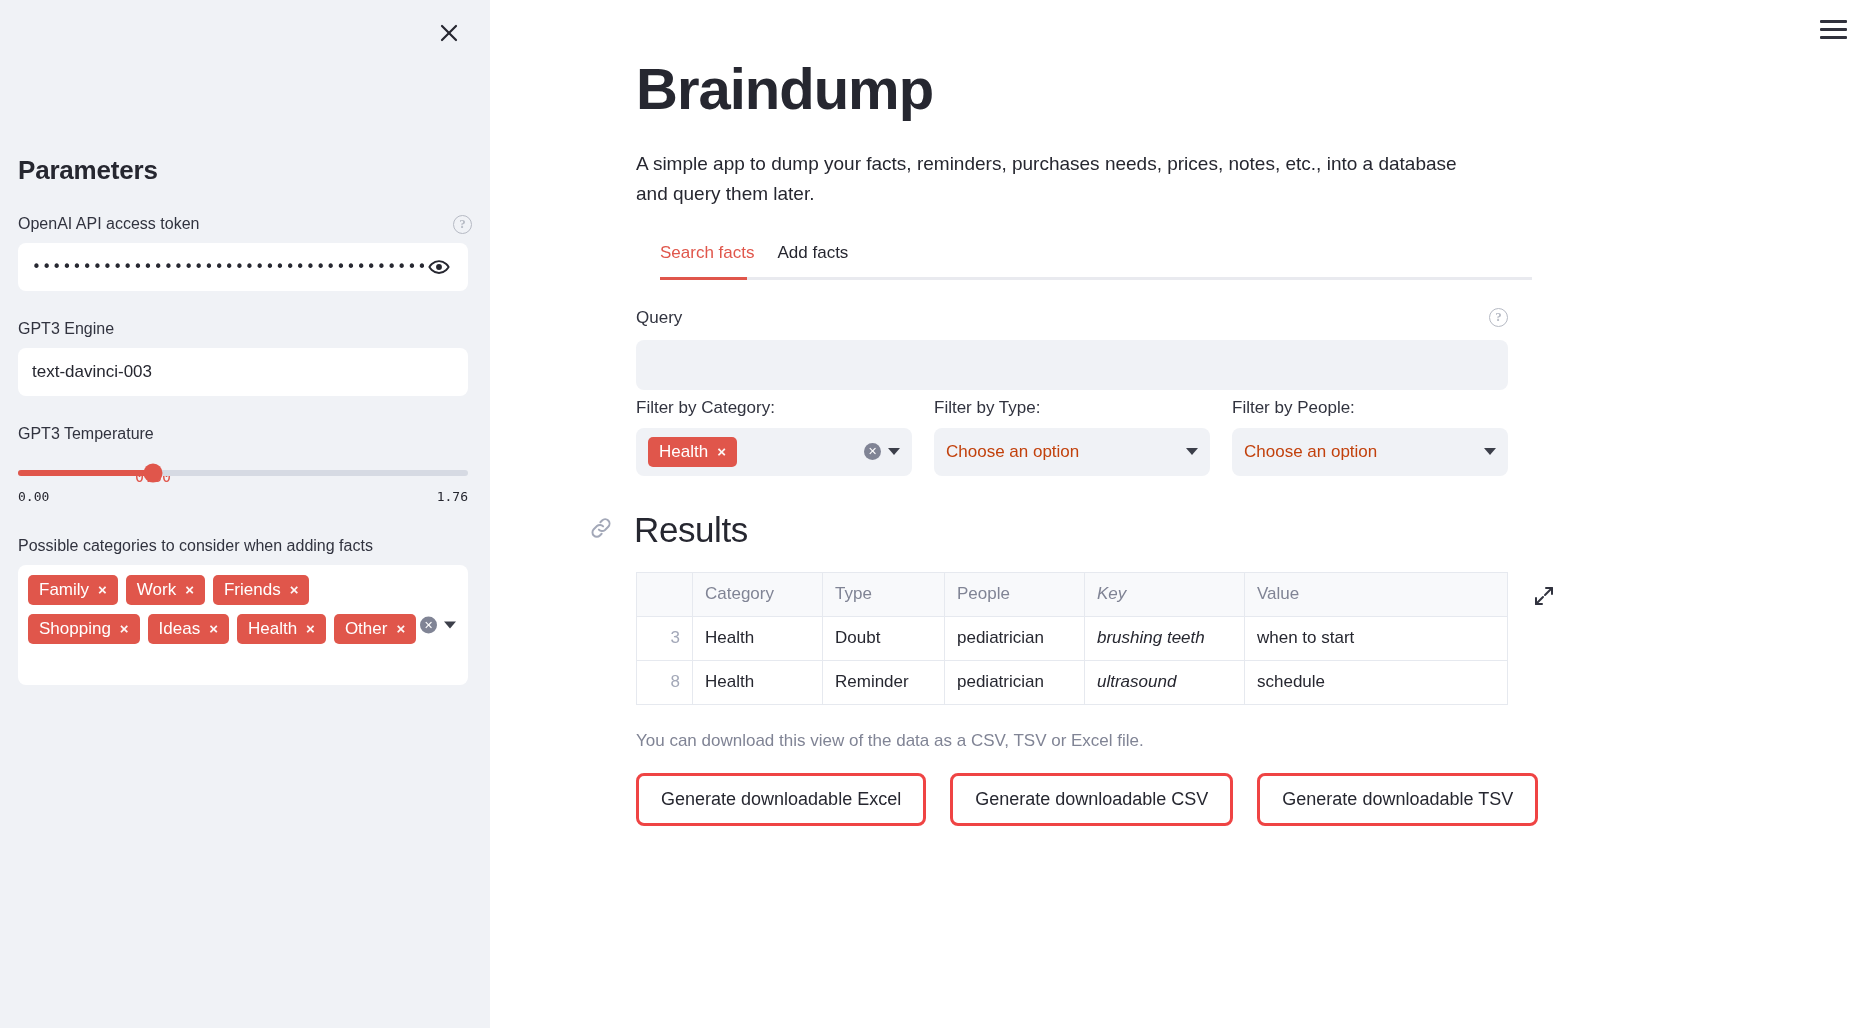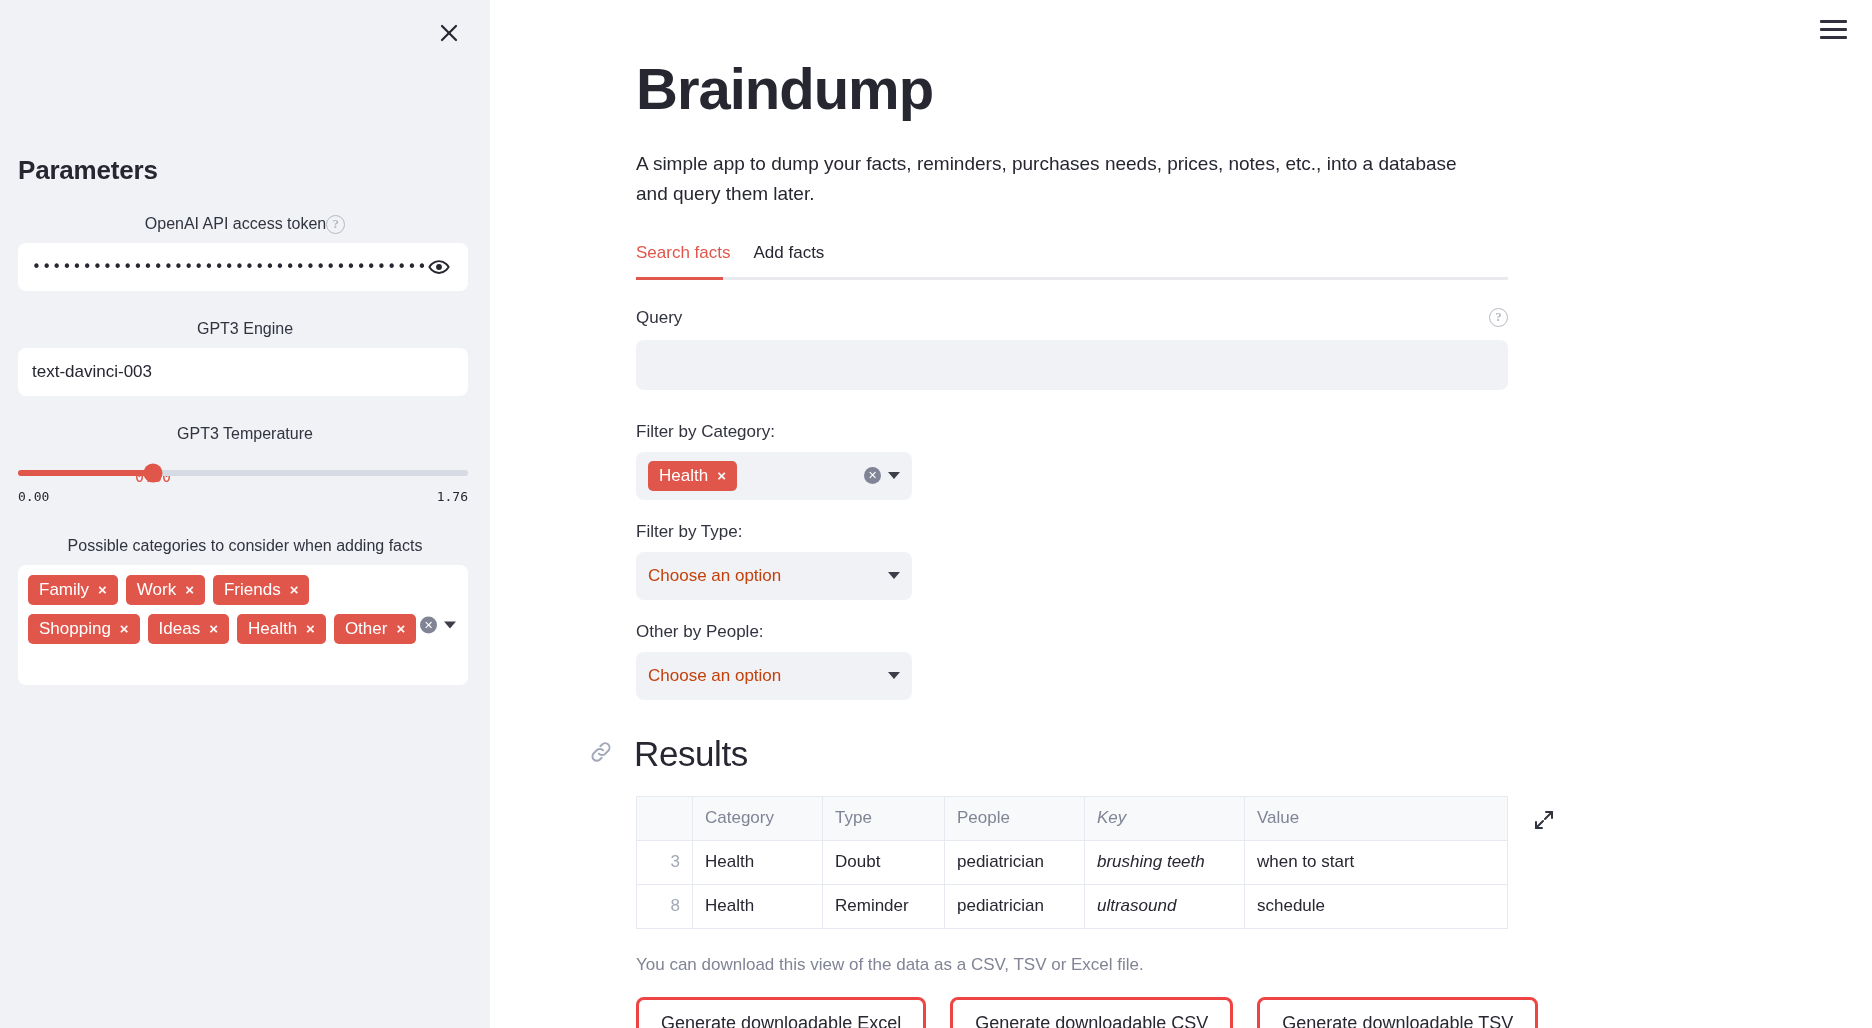--- a/index.html
+++ b/index.html
@@ -41,21 +41,21 @@
     letter-spacing: -0.2px;
   }
 
   .field-label {
     font-size: 16px;
     color: #31333f;
     margin-top: 28px;
     margin-bottom: 8px;
     display: flex;
     align-items: center;
-    justify-content: center;
+    justify-content: space-between;
   }
   .field-label .lbl-text { line-height: 1.3; }
 
   .help-icon {
     width: 19px; height: 19px;
     border-radius: 50%;
     border: 1.6px solid #b6bac4;
     color: #b6bac4;
     font-size: 13px;
     line-height: 15px;
@@ -232,20 +232,21 @@
     font-size: 19px;
     line-height: 1.58;
     color: #262730;
     max-width: 840px;
   }
 
   .tabs {
     margin-top: 34px;
     position: relative;
     width: 872px;
+    margin-left: 24px;
   }
   .tabs-row {
     display: flex;
     gap: 23px;
     align-items: flex-end;
   }
   .tab {
     font-size: 17px;
     padding-bottom: 14px;
     cursor: pointer;
@@ -279,25 +280,24 @@
     height: 50px;
     background: #f0f2f6;
     border-radius: 8px;
     border: none;
     padding: 0 14px;
     font-size: 17px;
     color: #262730;
   }
 
   .filters {
-    margin-top: 32px;
+    margin-top: 8px;
     display: flex;
     gap: 22px;
     width: 872px;
-    flex-direction: column;
   }
   .filter-col { width: 276px; }
   .filter-label {
     font-size: 17px;
     color: #31333f;
     margin-bottom: 10px;
   }
   .select-box {
     width: 276px;
     min-height: 48px;
@@ -549,21 +549,21 @@
           <div class="filter-label">Filter by Type:</div>
           <div class="select-box">
             <span class="select-placeholder">Choose an option</span>
             <span class="select-actions">
               <span class="caret"></span>
             </span>
           </div>
         </div>
 
         <div class="filter-col">
-          <div class="filter-label">Other by People:</div>
+          <div class="filter-label">Filter by People:</div>
           <div class="select-box">
             <span class="select-placeholder">Choose an option</span>
             <span class="select-actions">
               <span class="caret"></span>
             </span>
           </div>
         </div>
       </div>
 
       

